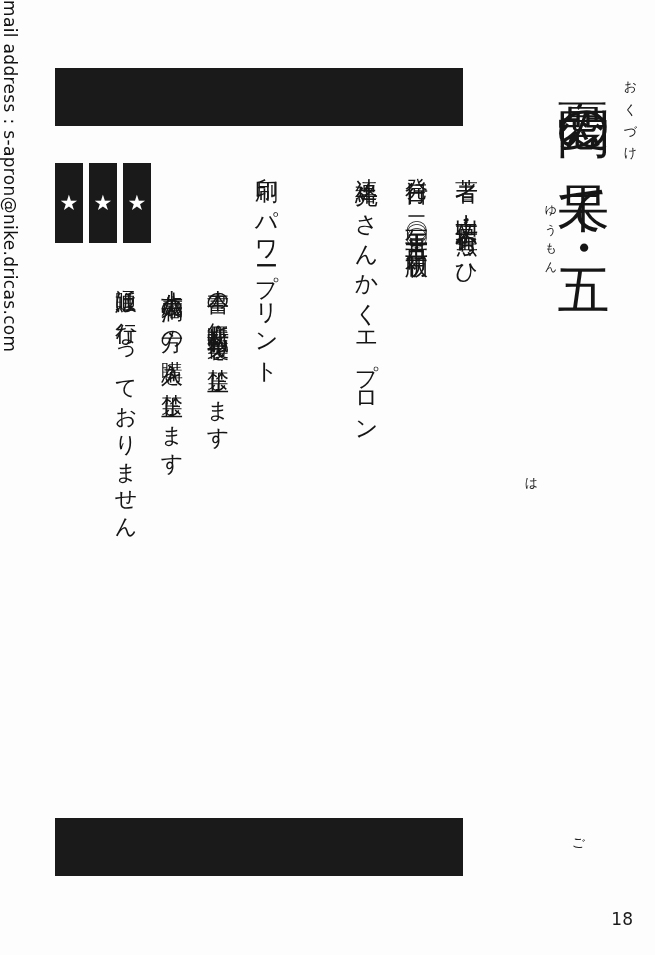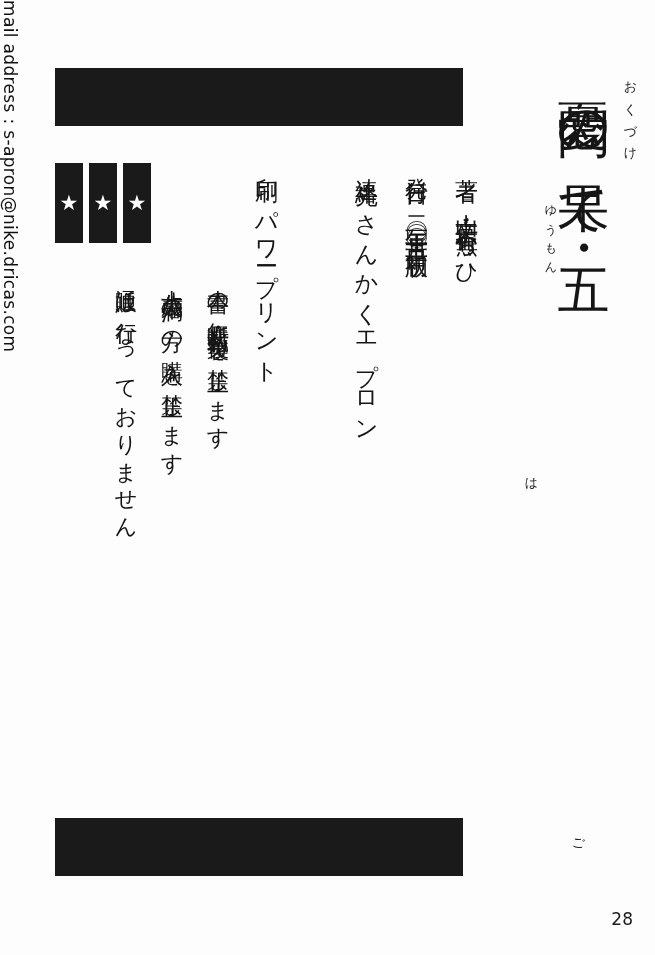--- a/index.html
+++ b/index.html
@@ -200,15 +200,15 @@
   <div class="vtext line-author">著者 山文京伝・有無らひ</div>
   <div class="vtext line-date">発行日 二〇〇〇年十二月三十日初版</div>
   <div class="vtext line-contact">連絡先 さんかくエプロン</div>
   <div class="line-mail">mail address : s-apron@nike.dricas.com</div>
   <div class="vtext line-print">印刷 パワープリント</div>
 
   <div class="vtext line-notice1">本書の無断転載・複製を禁止します</div>
   <div class="vtext line-notice2">十八歳未満の方の購入を禁止します</div>
   <div class="vtext line-notice3">通販は行なっておりません</div>
 
-  <div class="page-number">28</div>
+  <div class="page-number">18</div>
 
 </div>
 
 </body></html>

